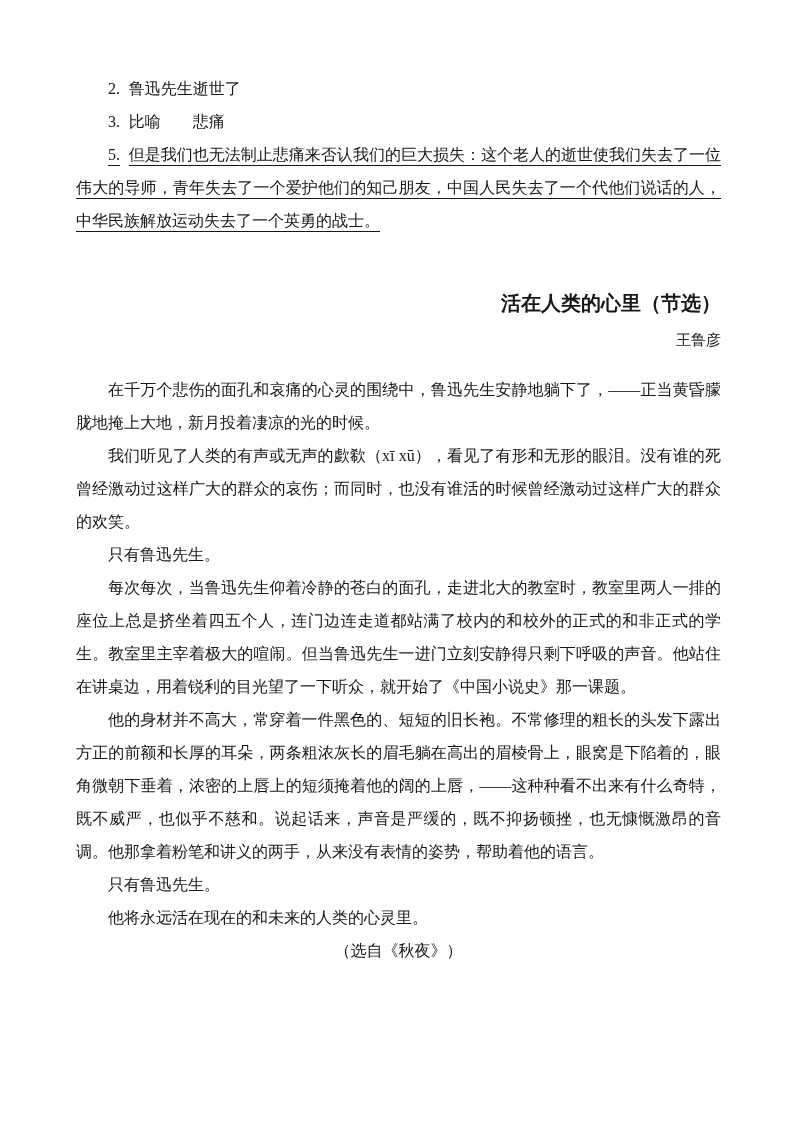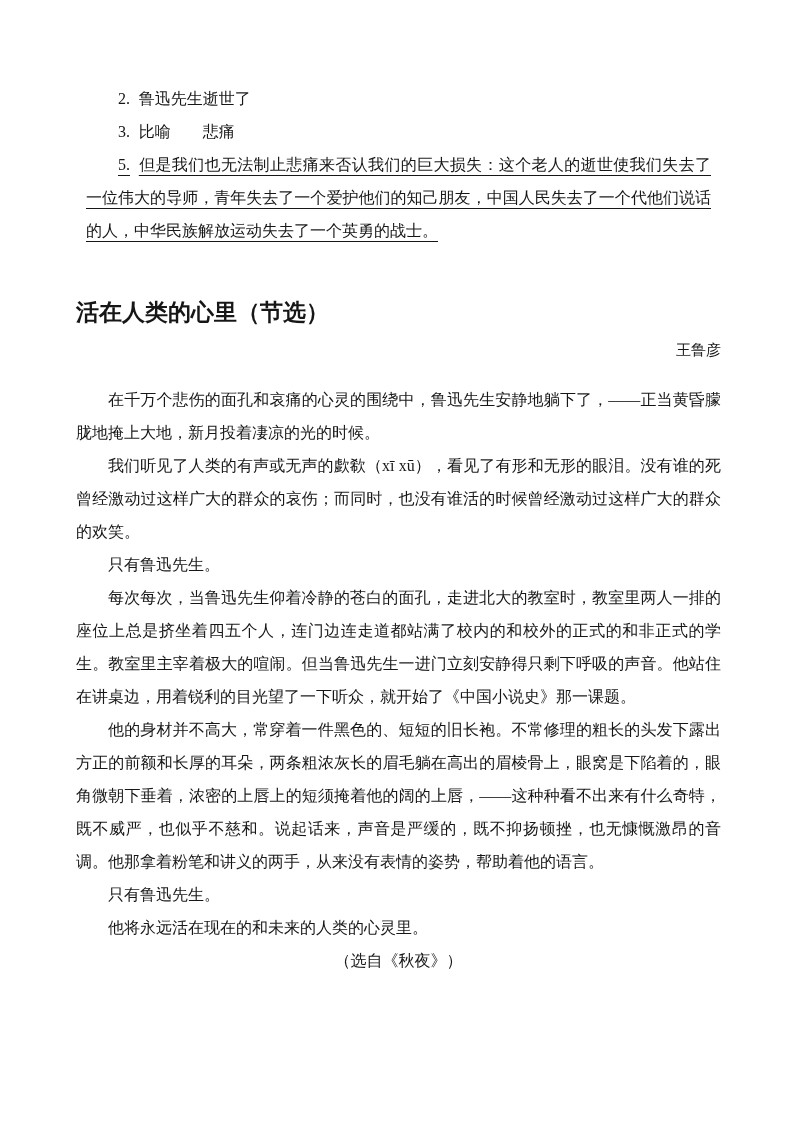--- a/index.html
+++ b/index.html
@@ -14,34 +14,34 @@
     height: 1122px;
     margin: 0 auto;
     background: #ffffff;
     padding: 72px 72px 40px 76px;
     font-family: "Liberation Serif", "DejaVu Serif", serif;
     color: #161616;
     font-size: 16px;
     line-height: 33px;
     overflow: hidden;
   }
-  .answers { margin: 10px; }
+  .answers { margin: 0; }
   .answer-item {
     text-indent: 2em;
     text-align: justify;
   }
   .answer-item .num { margin-right: 0.55em; }
   .answer-item.full-underline {
     text-decoration: underline;
     text-underline-offset: 5px;
   }
   .article-title {
     margin: 48px 0 0 0;
-    text-align: left;
-    font-size: 23px;
+    text-align: right;
+    font-size: 20px;
     font-weight: bold;
     line-height: 36px;
   }
   .article-author {
     margin-top: 4px;
     text-align: right;
     font-size: 15px;
     line-height: 30px;
   }
   .article-body { margin-top: 18px; }

